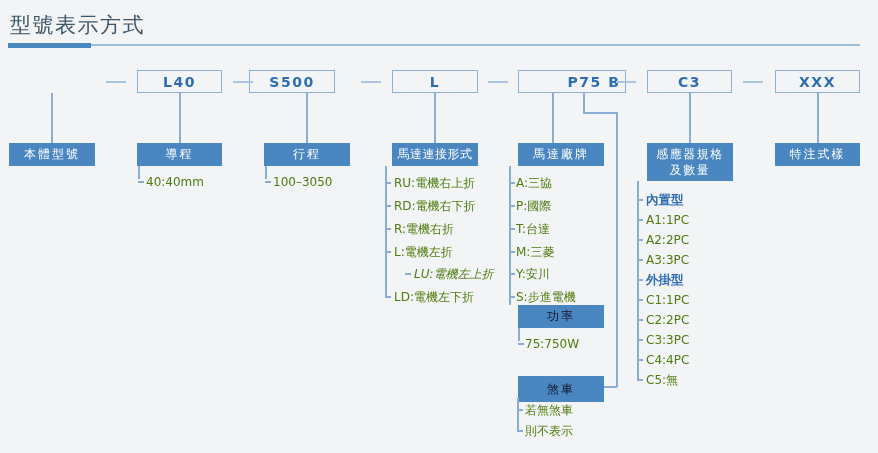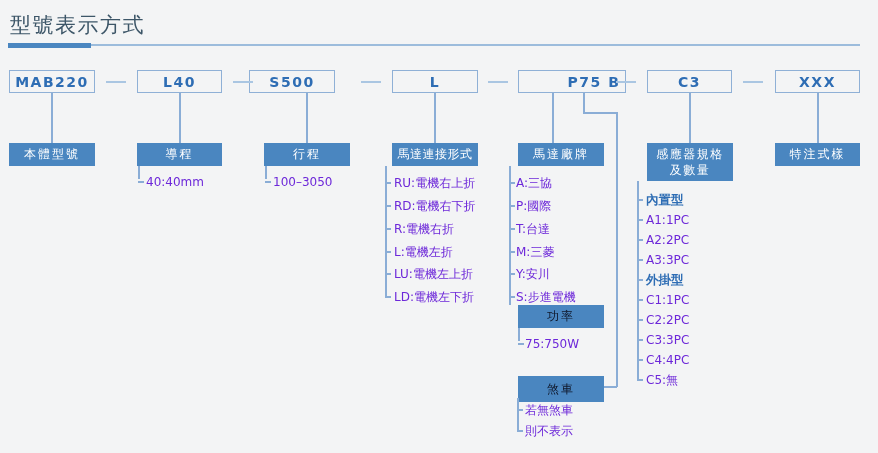--- a/index.html
+++ b/index.html
@@ -46,41 +46,40 @@
   }
   .sub-box{
     position:absolute;box-sizing:border-box;
     background:#4a86c0;color:#0f172a;
     font-size:12px;letter-spacing:2px;
     display:flex;align-items:center;justify-content:center;
     white-space:nowrap;
   }
 
   .item{
-    position:absolute;font-size:12px;color:#6d28d9;
+    position:absolute;font-size:12px;color:#4d7c0f;
     line-height:16px;white-space:nowrap;
   }
   .item::before{
     content:"";position:absolute;top:7px;width:6px;height:1.5px;background:#8aadd6;
   }
   .t9::before{left:-9px;}
   .t8::before{left:-8px;}
   .t7::before{left:-7px;}
   .item.hl{color:#2e6db4;font-weight:bold;font-size:12.5px;}
 </style>
 </head>
 <body>
 
 <div class="page">
 
   <div class="page-title">型號表示方式</div>
   <div class="rule-thick"></div>
   <div class="rule-thin"></div>
 
-  <div class="code-box" style="left:9px;width:86px;">MAB220</div>
   <div class="code-box" style="left:137px;width:85px;">L40</div>
   <div class="code-box" style="left:249px;width:86px;">S500</div>
   <div class="code-box" style="left:392px;width:86px;">L</div>
   <div class="code-box" style="left:518px;width:108px;padding-left:44px;">P75 B</div>
   <div class="code-box" style="left:647px;width:85px;">C3</div>
   <div class="code-box" style="left:775px;width:85px;">XXX</div>
 
   <div class="dash" style="left:106px;"></div>
   <div class="dash" style="left:233px;"></div>
   <div class="dash" style="left:361px;"></div>
@@ -116,21 +115,21 @@
   <div class="item t8" style="left:146px;top:174px;">40:40mm</div>
 
   <div class="vline" style="left:265px;top:166px;height:13px;"></div>
   <div class="item t8" style="left:273px;top:174px;">100–3050</div>
 
   <div class="vline" style="left:385px;top:166px;height:131px;"></div>
   <div class="item t9" style="left:394px;top:175px;">RU:電機右上折</div>
   <div class="item t9" style="left:394px;top:198px;">RD:電機右下折</div>
   <div class="item t9" style="left:394px;top:221px;">R:電機右折</div>
   <div class="item t9" style="left:394px;top:244px;">L:電機左折</div>
-  <div class="item t9" style="left:394px;top:266px;">LU:電機左上折</div>
+  <div class="item t9" style="left:414px;top:266px;font-style:italic;">LU:電機左上折</div>
   <div class="item t9" style="left:394px;top:289px;">LD:電機左下折</div>
 
   <div class="vline" style="left:509px;top:166px;height:139px;"></div>
   <div class="item t7" style="left:516px;top:175px;">A:三協</div>
   <div class="item t7" style="left:516px;top:198px;">P:國際</div>
   <div class="item t7" style="left:516px;top:221px;">T:台達</div>
   <div class="item t7" style="left:516px;top:244px;">M:三菱</div>
   <div class="item t7" style="left:516px;top:266px;">Y:安川</div>
   <div class="item t7" style="left:516px;top:289px;">S:步進電機</div>
 

